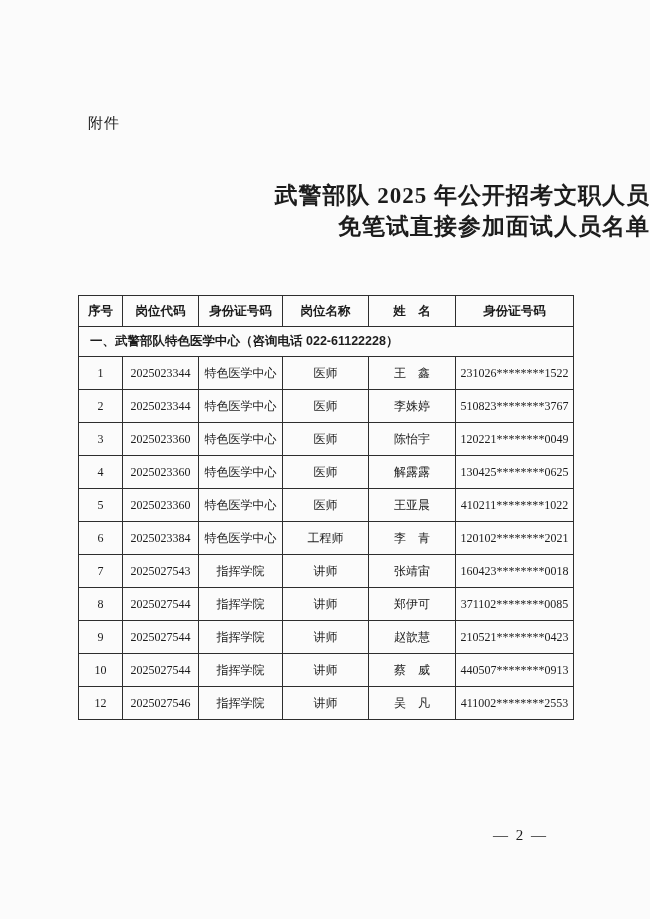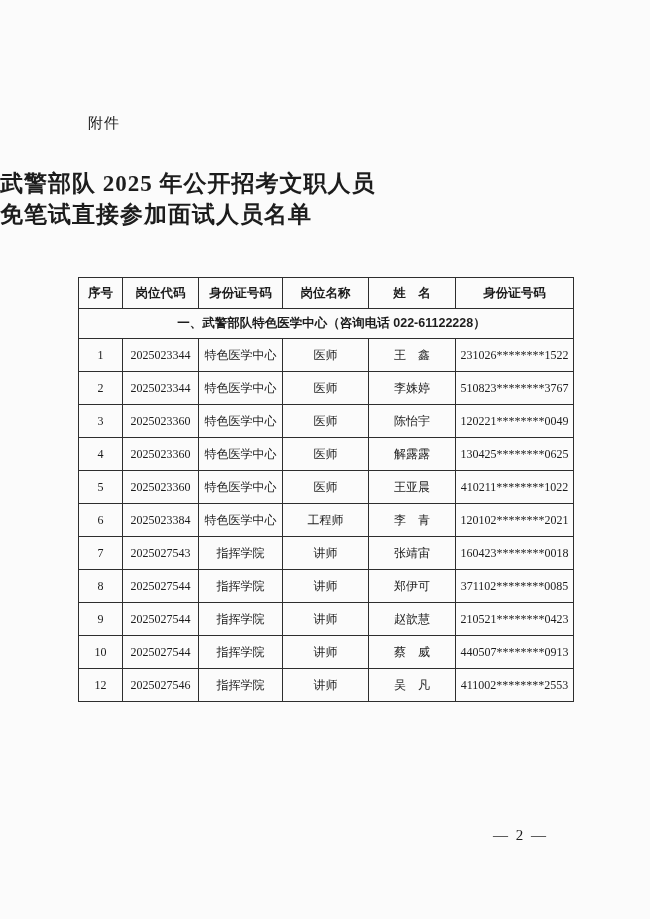--- a/index.html
+++ b/index.html
@@ -20,35 +20,35 @@
     position: absolute;
     left: 88px;
     top: 114px;
     font-family: "Liberation Sans", sans-serif;
     font-size: 15px;
     letter-spacing: 1px;
   }
 
   .doc-title {
     position: absolute;
-    top: 168px;
+    top: 180px;
     left: 0;
     width: 100%;
-    text-align: left;
+    text-align: right;
     font-family: "Liberation Serif", serif;
     font-weight: bold;
     font-size: 23px;
     line-height: 31px;
     letter-spacing: 1px;
   }
 
   .table-wrap {
     position: absolute;
     left: 78px;
-    top: 277px;
+    top: 295px;
     width: 495px;
   }
 
   table.roster {
     width: 100%;
     border-collapse: collapse;
     table-layout: fixed;
   }
   table.roster th,
   table.roster td {
@@ -60,21 +60,21 @@
     white-space: nowrap;
   }
   table.roster th {
     height: 31px;
     font-family: "Liberation Sans", sans-serif;
     font-weight: bold;
     font-size: 12.5px;
   }
   table.roster td.section-title {
     height: 30px;
-    text-align: center;
+    text-align: left;
     padding-left: 11px;
     font-family: "Liberation Sans", sans-serif;
     font-weight: bold;
     font-size: 12.5px;
   }
   table.roster tr.data-row td {
     height: 33px;
     font-family: "Liberation Serif", serif;
   }
 

